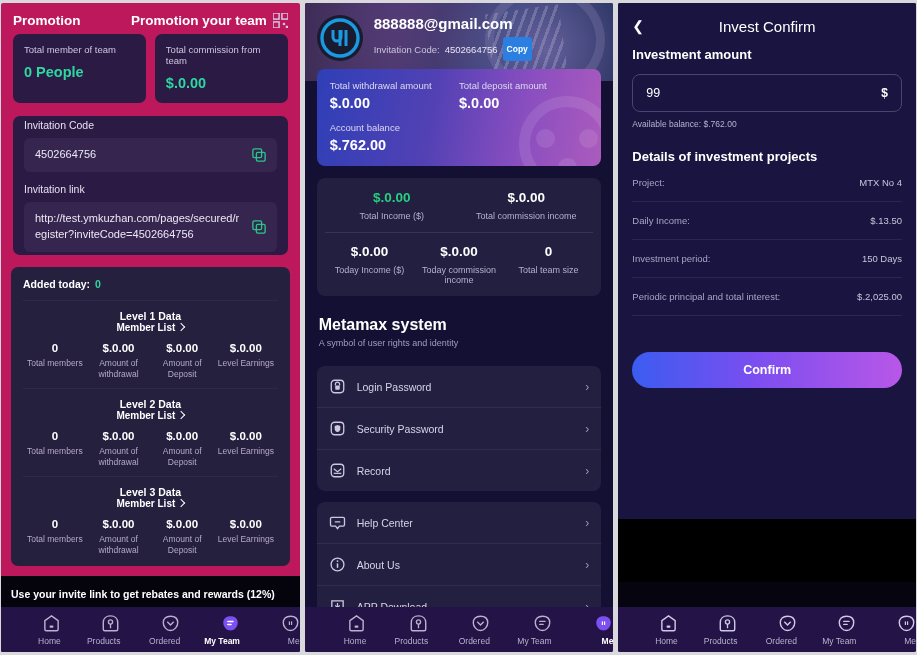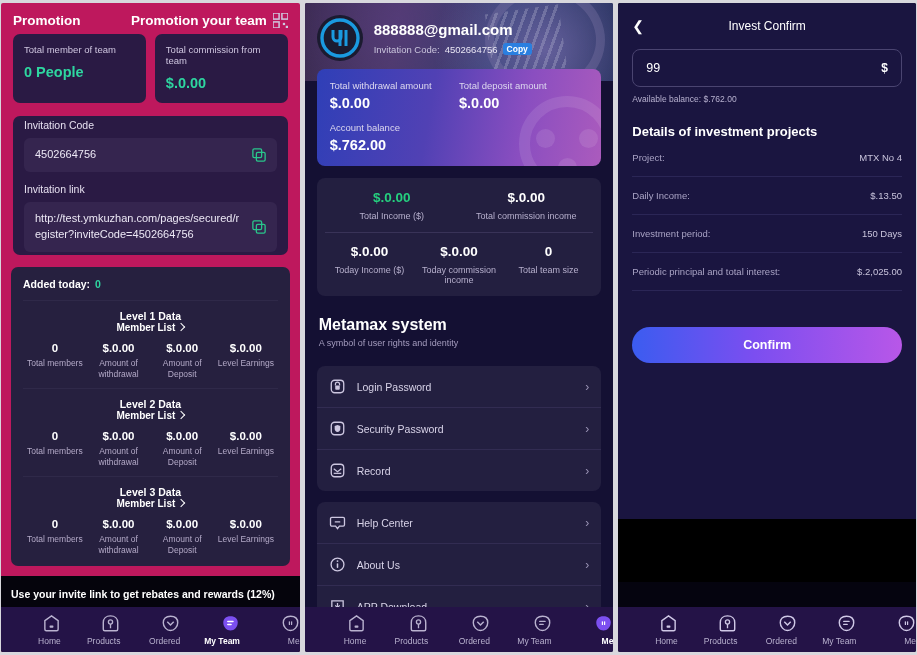--- a/index.html
+++ b/index.html
@@ -68,21 +68,21 @@
   .film { position: absolute; right: 8px; top: -18px; width: 120px; height: 110px;
           border-radius: 50%; border: 9px solid rgba(130,120,170,.35); }
   .filmstrip { position: absolute; right: 50px; top: 6px; width: 74px; height: 64px;
           background: repeating-linear-gradient(118deg, rgba(190,190,215,.30) 0 3px, transparent 3px 9px);
           transform: rotate(-8deg); }
   .p2-acct { position: relative; display: flex; align-items: center; gap: 11px; padding: 12px 0 0 12px; }
   .avatar { width: 46px; height: 46px; border-radius: 50%; background: #1b1b30; display: flex; align-items: center; justify-content: center; }
   .p2-email { color: #fff; font-size: 15px; font-weight: bold; }
   .p2-inv { color: #c9c4dc; font-size: 9.5px; margin-top: 5px; display: flex; align-items: center; gap: 5px; }
   .p2-inv .code { color: #e9e6f4; }
-  .copybtn { background: #2a7fe0; color: #fff; font-size: 8.5px; font-weight: bold; border-radius: 3px; padding: 1px 4px; }
+  .copybtn { background: #2a7fe0; color: #fff; font-size: 8.5px; font-weight: bold; border-radius: 3px; padding: 7px 4px; }
 
   .p2-balance {
     margin: -12px 12px 0 12px; position: relative; border-radius: 8px; padding: 11px 13px 13px 13px;
     background: linear-gradient(100deg, #2f3fb7 0%, #5141b4 40%, #8a4ec0 72%, #ab5bbd 100%);
     overflow: hidden;
   }
   .reel { position: absolute; right: -14px; bottom: -26px; width: 96px; height: 96px; border-radius: 50%;
           border: 11px solid rgba(255,255,255,.10); }
   .reel i { position: absolute; width: 19px; height: 19px; border-radius: 50%; background: rgba(255,255,255,.10); }
   .bal-row { display: flex; }
@@ -108,21 +108,21 @@
   .mi { display: flex; align-items: center; gap: 11px; padding: 12px 12px; }
   .mi + .mi { border-top: 1px solid #322c52; }
   .mi .ico { width: 17px; height: 17px; flex: 0 0 auto; }
   .mi .lb { flex: 1; color: #d8d3e8; font-size: 10.5px; }
   .mi .ar { color: #9a93b5; font-size: 12px; }
 
   
   .p3-top { background: #1a1540; padding: 0 0 0 0; height: 516px; }
   .p3-bar { display: flex; align-items: center; padding: 12px 14px 0 14px; position: relative; height: 34px; }
   .backic { color: #fff; font-size: 14px; }
-  .p3-bar .ttl { position: absolute; left: 0; right: 0; text-align: center; color: #fff; font-size: 12px; }
+  .p3-bar .ttl { position: absolute; left: 0; right: 0; text-align: center; color: #fff; font-size: 15px; }
   .p3-h { color: #fff; font-size: 13px; font-weight: bold; padding: 10px 14px 0 14px; }
   .amtbox { margin: 12px 14px 0 14px; border: 1px solid #4a4470; border-radius: 8px;
             padding: 11px 13px; display: flex; align-items: center; justify-content: space-between; }
   .amtbox .v { color: #fff; font-size: 12.5px; }
   .amtbox .cur { color: #fff; font-size: 12px; font-weight: bold; }
   .availbal { color: #b8b2d0; font-size: 8.5px; padding: 7px 14px 0 14px; }
   .p3-h2 { color: #fff; font-size: 13px; font-weight: bold; padding: 20px 14px 0 14px; }
   .drow { display: flex; justify-content: space-between; align-items: flex-start;
           margin: 0 14px; padding: 13px 0; border-bottom: 1px solid #2b2656; }
   .drow:last-of-type { border-bottom: none; }
@@ -556,20 +556,21 @@
     </div>
   </div>
 
   <div class="phone p3">
     <div class="p3-top">
       <div class="p3-bar">
         <span class="backic">❮</span>
         <span class="ttl">Invest Confirm</span>
       </div>
 
+      <div class="p3-h">Investment amount</div>
 
       <div class="amtbox">
         <span class="v">99</span>
         <span class="cur">$</span>
       </div>
       <div class="availbal">Available balance: $.762.00</div>
 
       <div class="p3-h2">Details of investment projects</div>
 
       <div class="drow">

